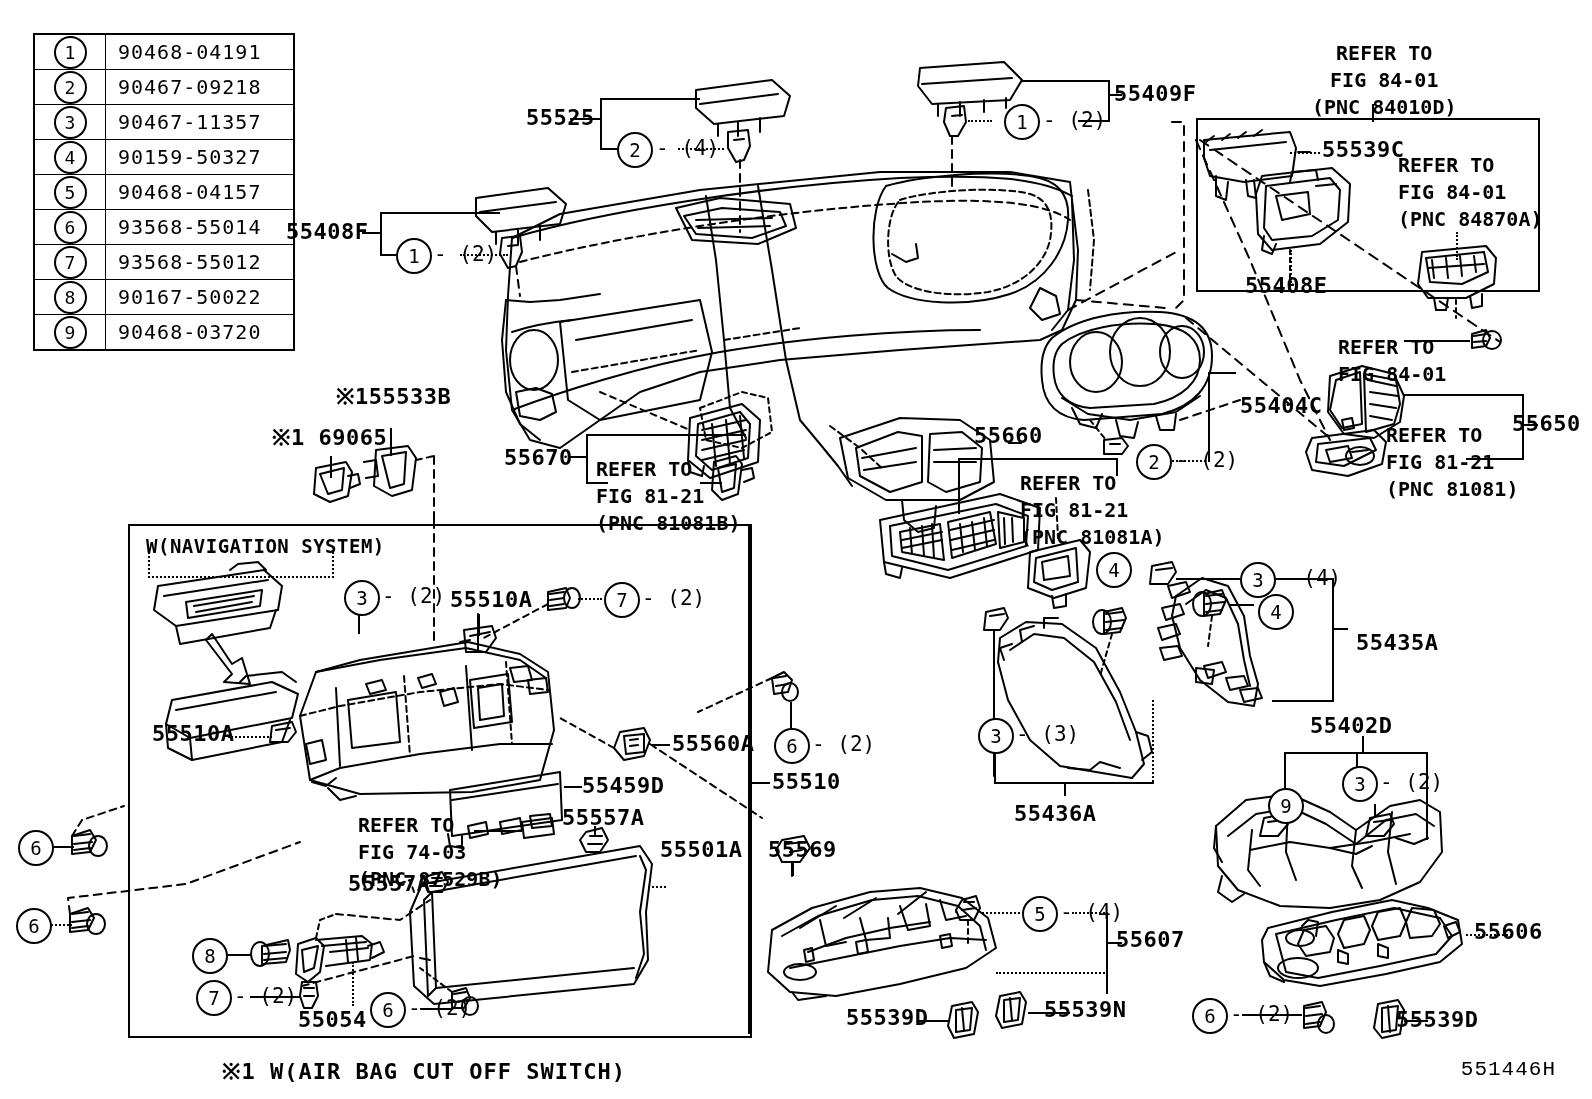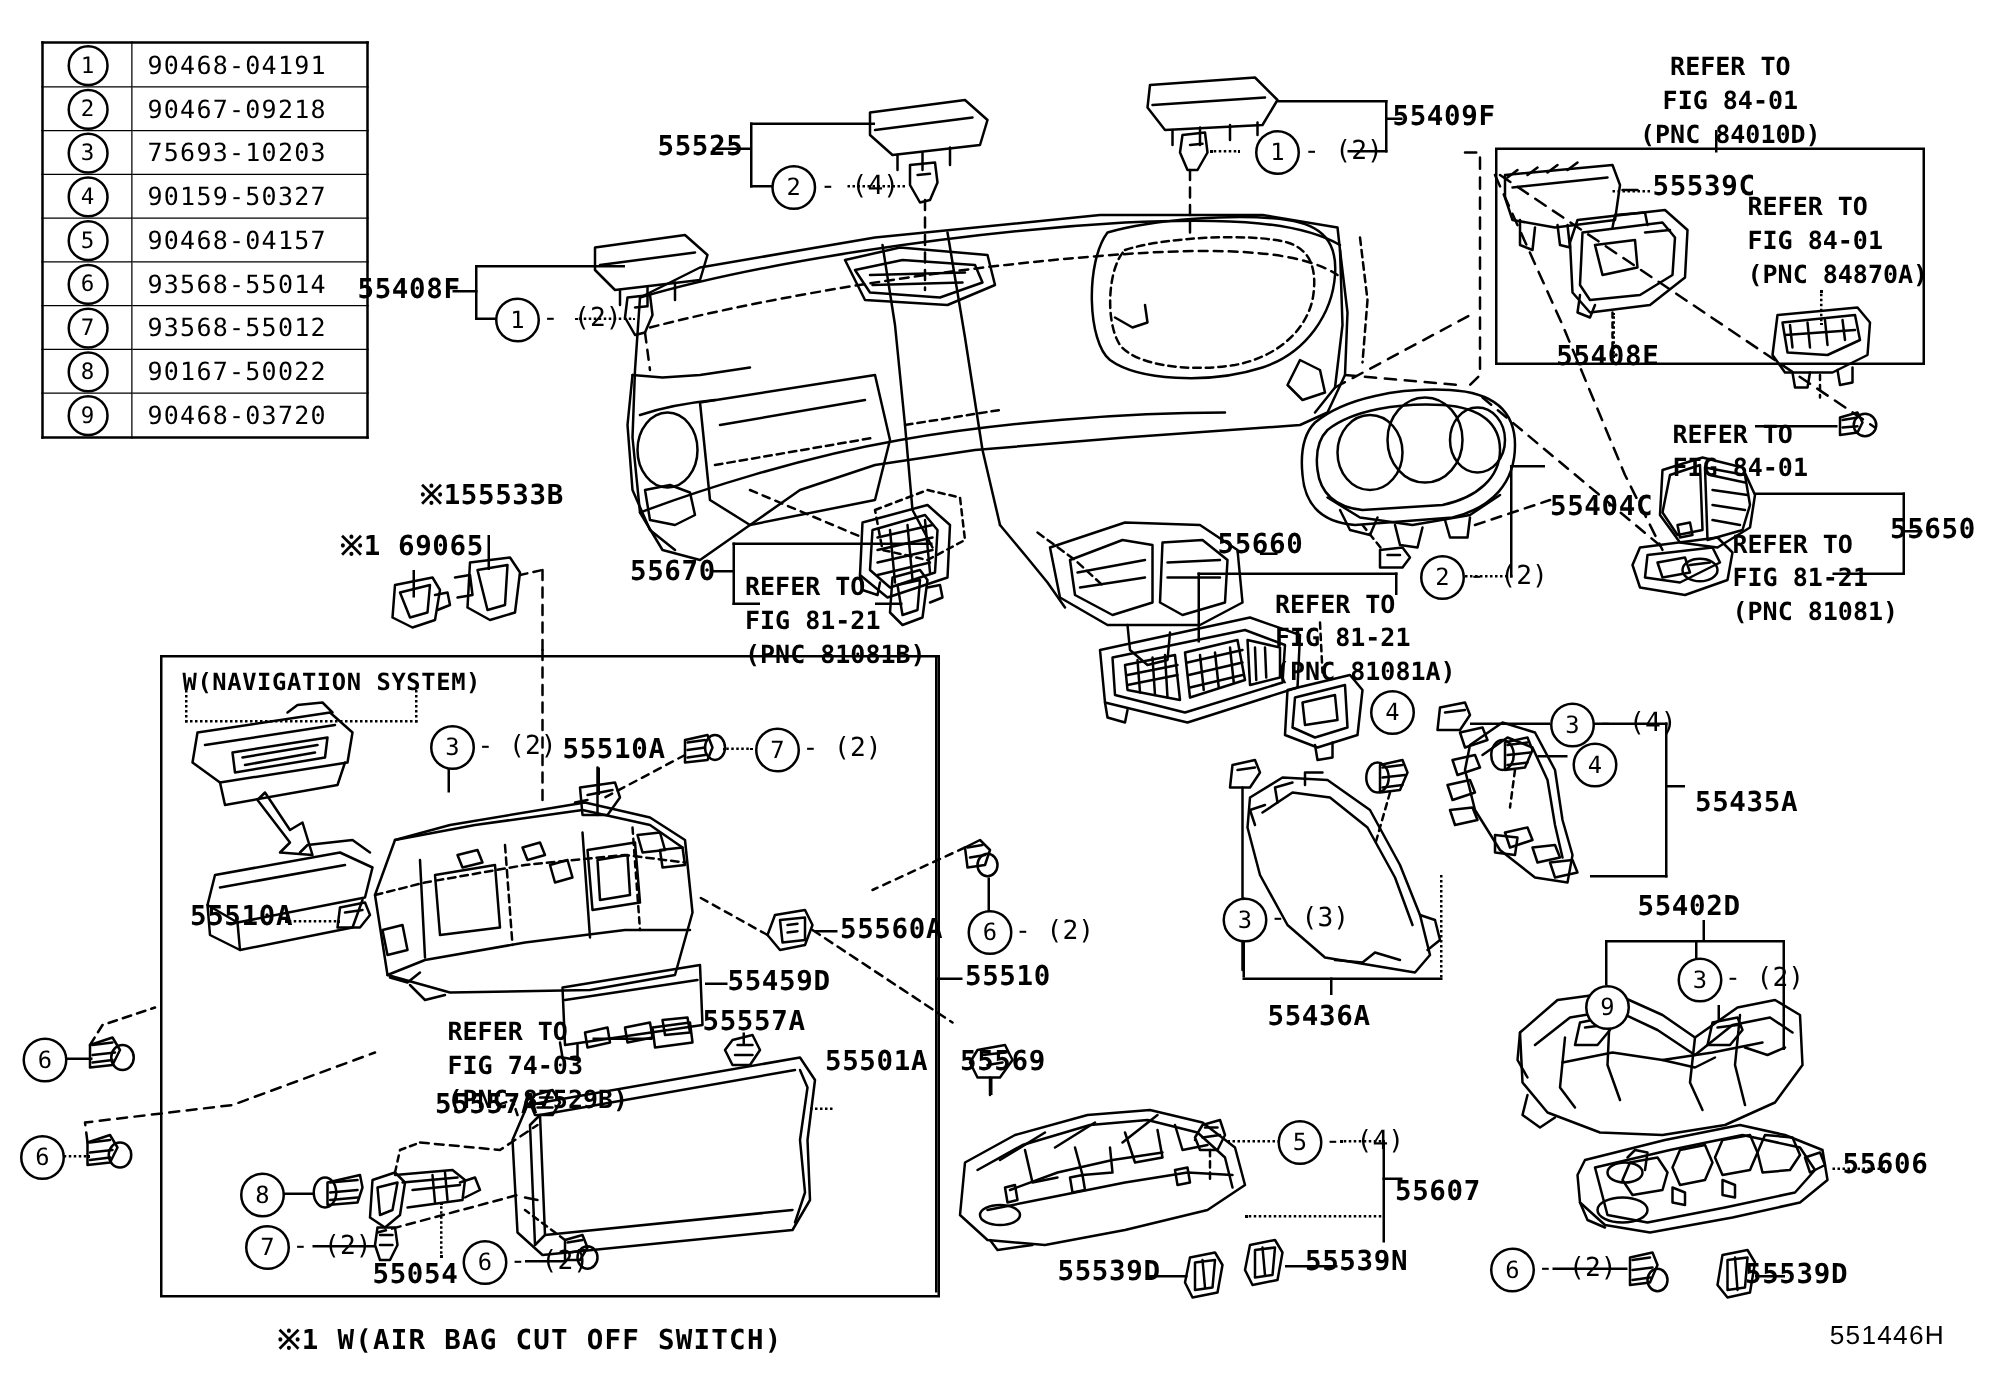--- a/index.html
+++ b/index.html
@@ -17,42 +17,42 @@
   #legend td.n{width:175px;font-size:20px;font-weight:normal;padding-left:12px;letter-spacing:1px;}
   .lc{display:inline-flex;width:29px;height:29px;border:2px solid #000;border-radius:50%;
       align-items:center;justify-content:center;font-size:18px;font-weight:normal;}
   
   .box{position:absolute;border:2.2px solid #000;}
   .dbox{position:absolute;border:2px dotted #000;}
   .hl{position:absolute;background:#000;height:2.2px;}
   .vl{position:absolute;background:#000;width:2.2px;}
   .dotl{position:absolute;border-top:2.2px dotted #000;height:0;}
   svg.art{position:absolute;left:0;top:0;width:1592px;height:1099px;pointer-events:none;}
-  #figid{position:absolute;right:36px;bottom:18px;font-family:Liberation Sans, sans-serif;
+  #figid{position:absolute;right:36px;bottom:18px;font-family:Liberation Mono, monospace;
          font-size:21px;letter-spacing:1px;}
   #note{position:absolute;left:222px;bottom:14px;font-size:22px;font-weight:bold;letter-spacing:1px;}
 </style>
 </head>
 <body>
 
 <div id="page">
 
   <table id="legend">
     <tbody>
         <tr>
       <td class="c"><span class="lc">1</span></td>
       <td class="n">90468-04191</td>
     </tr>
     <tr>
       <td class="c"><span class="lc">2</span></td>
       <td class="n">90467-09218</td>
     </tr>
     <tr>
       <td class="c"><span class="lc">3</span></td>
-      <td class="n">75693-10203</td>
+      <td class="n">90467-11357</td>
     </tr>
     <tr>
       <td class="c"><span class="lc">4</span></td>
       <td class="n">90159-50327</td>
     </tr>
     <tr>
       <td class="c"><span class="lc">5</span></td>
       <td class="n">90468-04157</td>
     </tr>
     <tr>
@@ -660,21 +660,21 @@
 FIG 74-03
 (PNC 87529B)</div>
   <div class="lbl" style="left:660px;top:838px;">55501A</div>
   <div class="lbl" style="left:768px;top:838px;">55569</div>
   <div class="lbl" style="left:298px;top:1008px;">55054</div>
 
   <div class="lbl" style="left:1356px;top:614px;margin-top:17px;">55435A</div>
   <div class="lbl" style="left:1014px;top:802px;">55436A</div>
   <div class="lbl" style="left:1310px;top:714px;">55402D</div>
   <div class="lbl" style="left:1474px;top:920px;">55606</div>
-  <div class="lbl" style="left:1116px;top:928px;margin-top:14px;">55607</div>
+  <div class="lbl" style="left:1116px;top:928px;">55607</div>
   <div class="lbl" style="left:846px;top:1006px;">55539D</div>
   <div class="lbl" style="left:1044px;top:998px;">55539N</div>
   <div class="lbl" style="left:1396px;top:1008px;">55539D</div>
 
   <div class="circ" style="left:617px;top:132px;">2</div>
   <div class="qty" style="left:656px;top:136px;">- (4)</div>
 
   <div class="circ" style="left:1004px;top:104px;">1</div>
   <div class="qty" style="left:1043px;top:108px;">- (2)</div>
 

